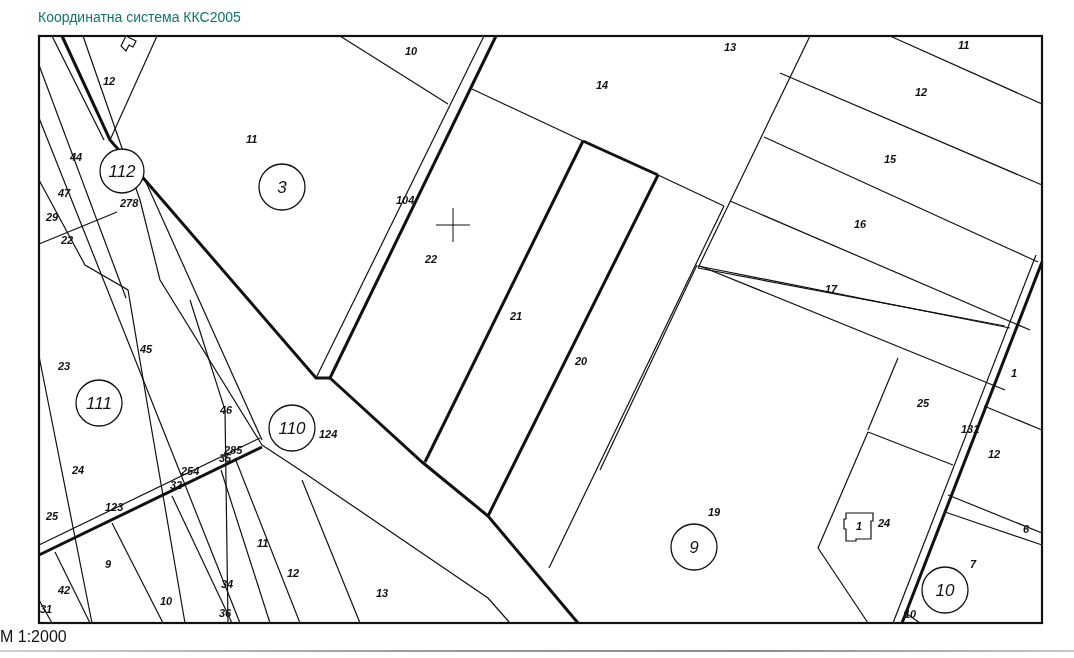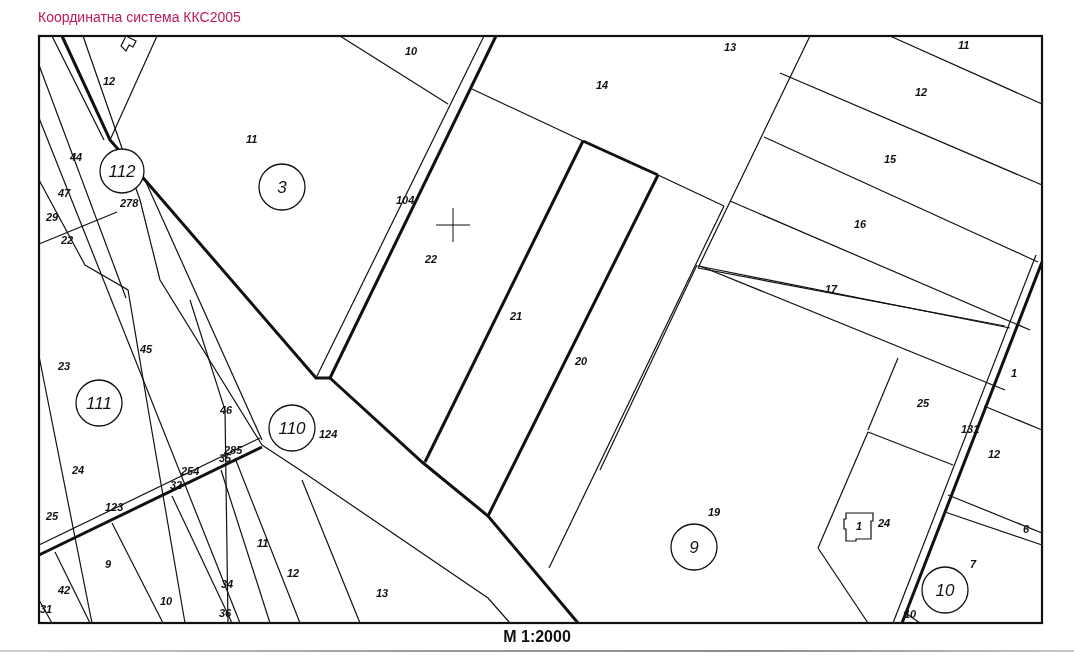--- a/index.html
+++ b/index.html
@@ -1,18 +1,18 @@
 <!DOCTYPE html>
 <html><head>
 <meta charset="utf-8">
 <style>
   html, body { margin: 0; padding: 0; background: #ffffff; }
   body { width: 1074px; height: 658px; position: relative; overflow: hidden; font-family: "Liberation Sans", sans-serif; }
-  .title { position: absolute; left: 38px; top: 9px; font-size: 14px; color: #be185d; }
-  .scale { position: absolute; left: 0; width: 1074px; top: 628px; text-align: center; font-size: 16px; font-weight: bold; color: #111; }
+  .title { position: absolute; left: 38px; top: 9px; font-size: 14px; color: #0f766e; }
+  .scale { position: absolute; left: 0; width: 1074px; top: 628px; text-align: left; font-size: 16px; font-weight: normal; color: #111; }
   .bottom-rule { position: absolute; left: 0; top: 650px; width: 1074px; height: 2px; background: linear-gradient(to right, #d0d0d0, #9a9a9a 40%, #8c8c8c 70%, #c8c8c8); }
   svg.map { position: absolute; left: 0; top: 0; }
   .thin { stroke: #111; stroke-width: 1.2; fill: none; }
   .thick { stroke: #111; stroke-width: 3; fill: none; }
   .frame { stroke: #111; stroke-width: 2.2; fill: none; }
   .lbl { font-family: "Liberation Sans", sans-serif; font-size: 11px; font-weight: bold; font-style: italic; fill: #111; }
   .cir { stroke: #111; stroke-width: 1.3; fill: #fff; }
   .cirtxt { font-family: "Liberation Sans", sans-serif; font-size: 17px; font-style: italic; fill: #111; text-anchor: middle; dominant-baseline: central; }
 </style>
 </head>

